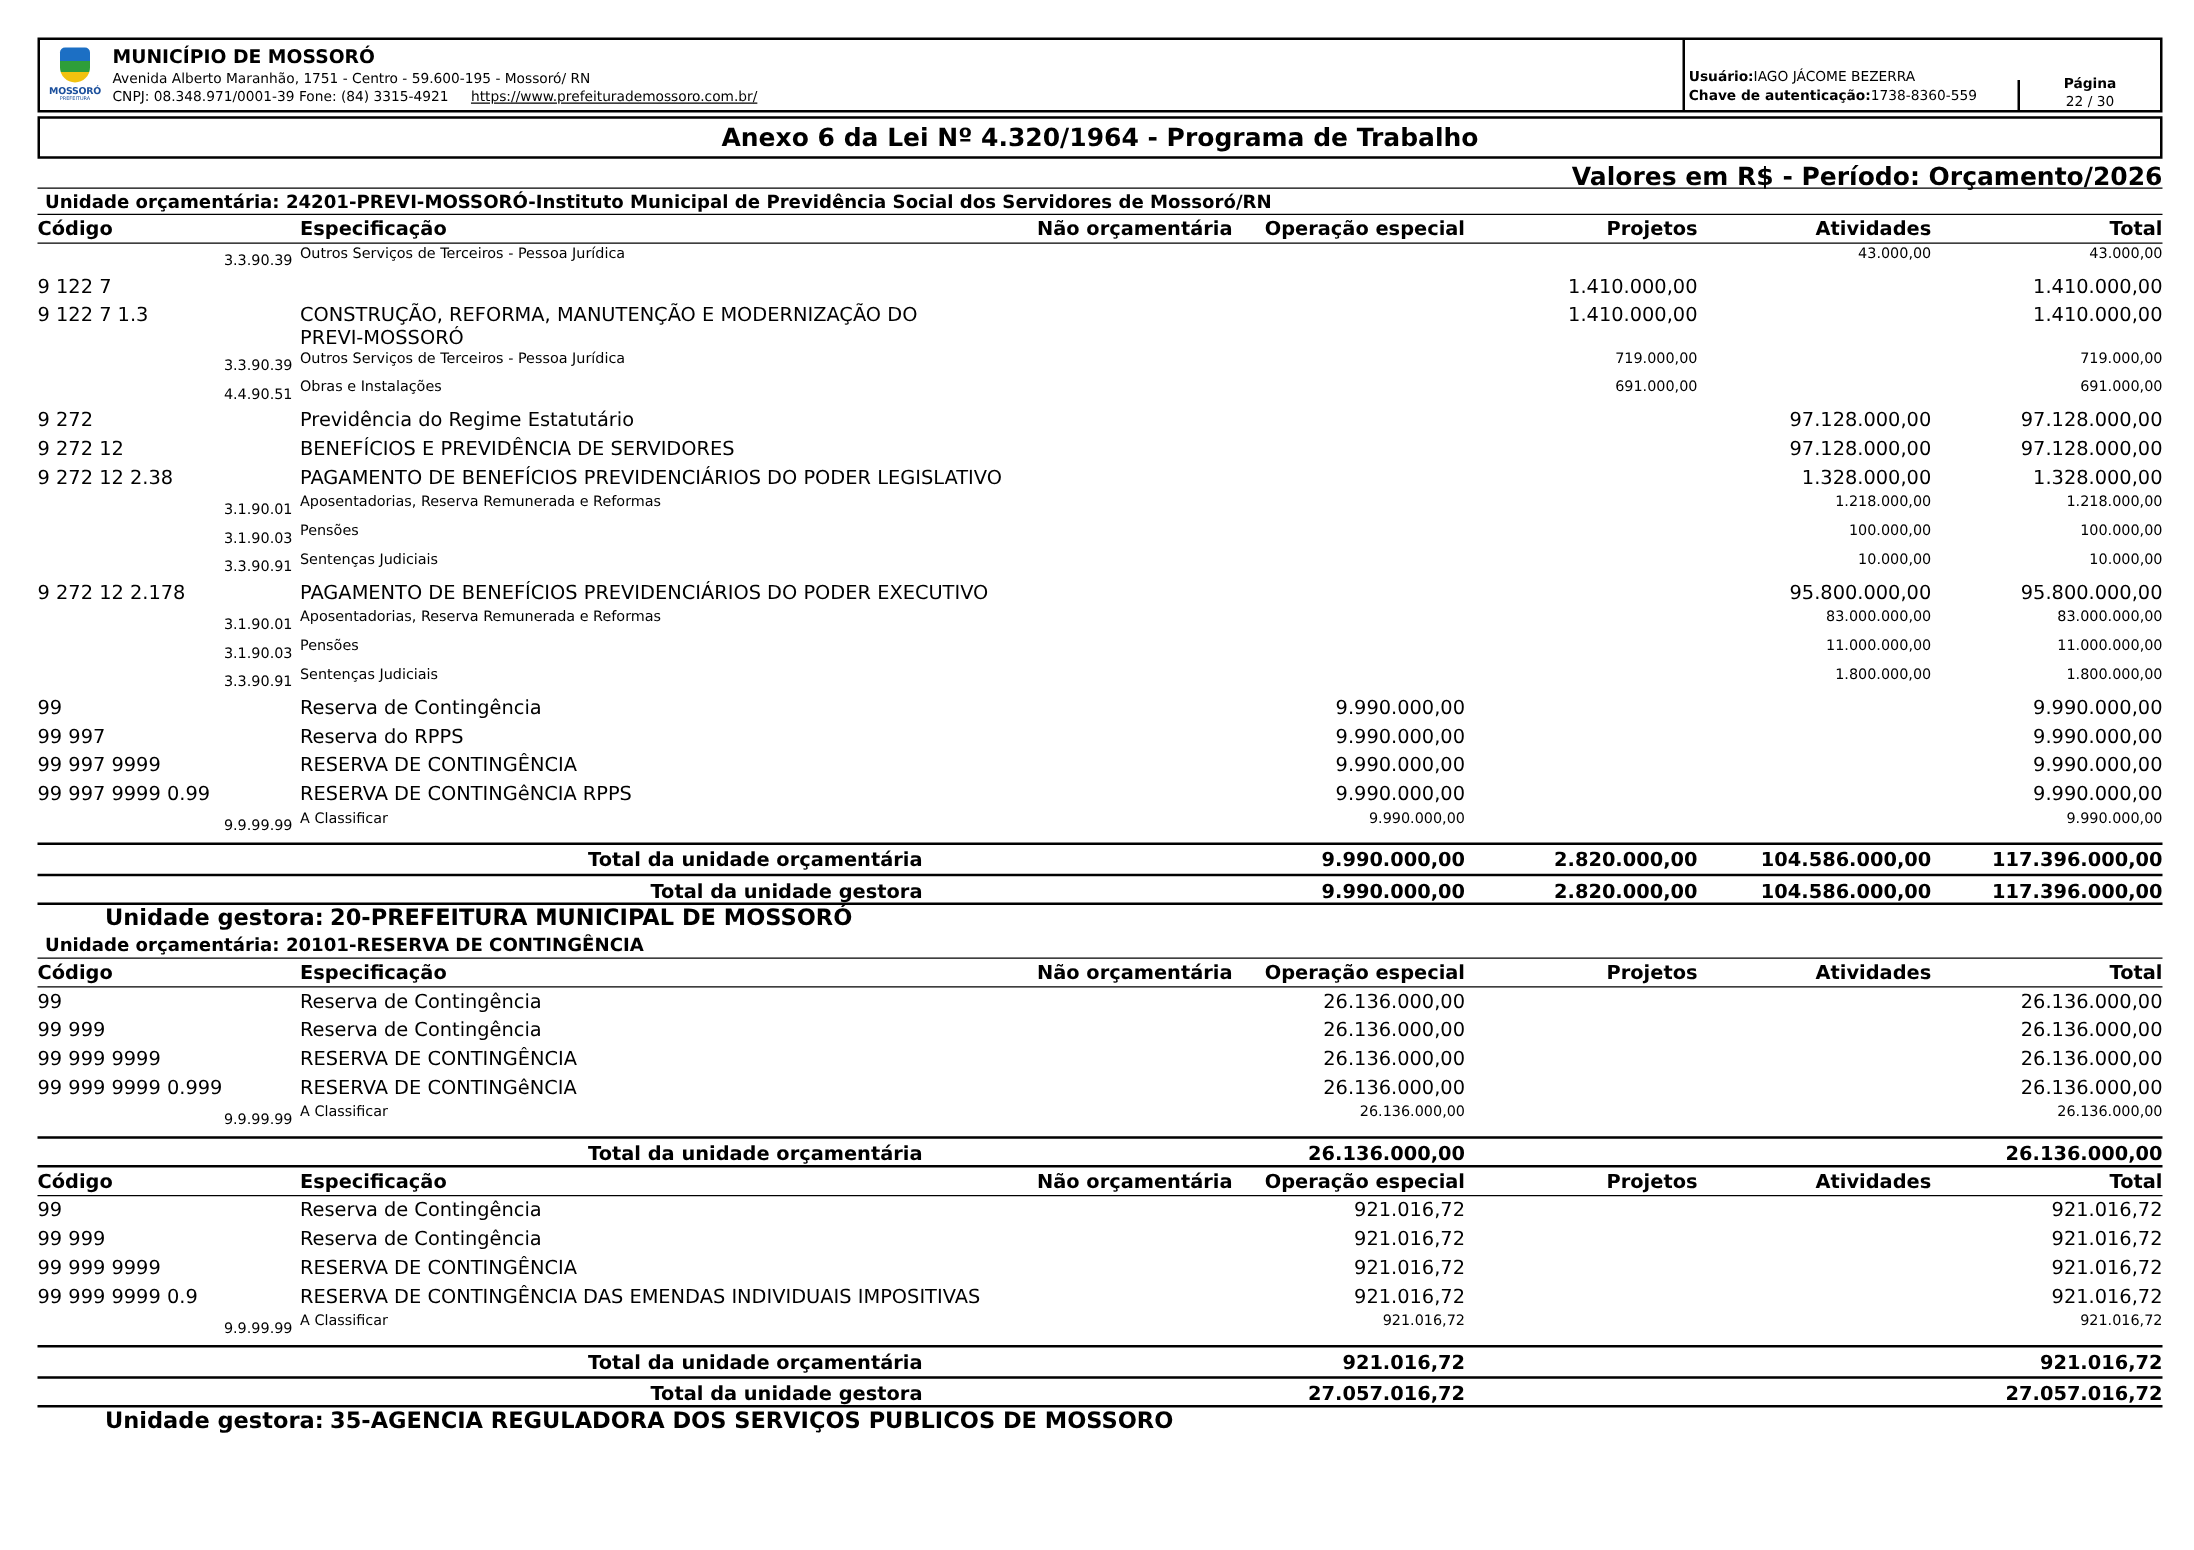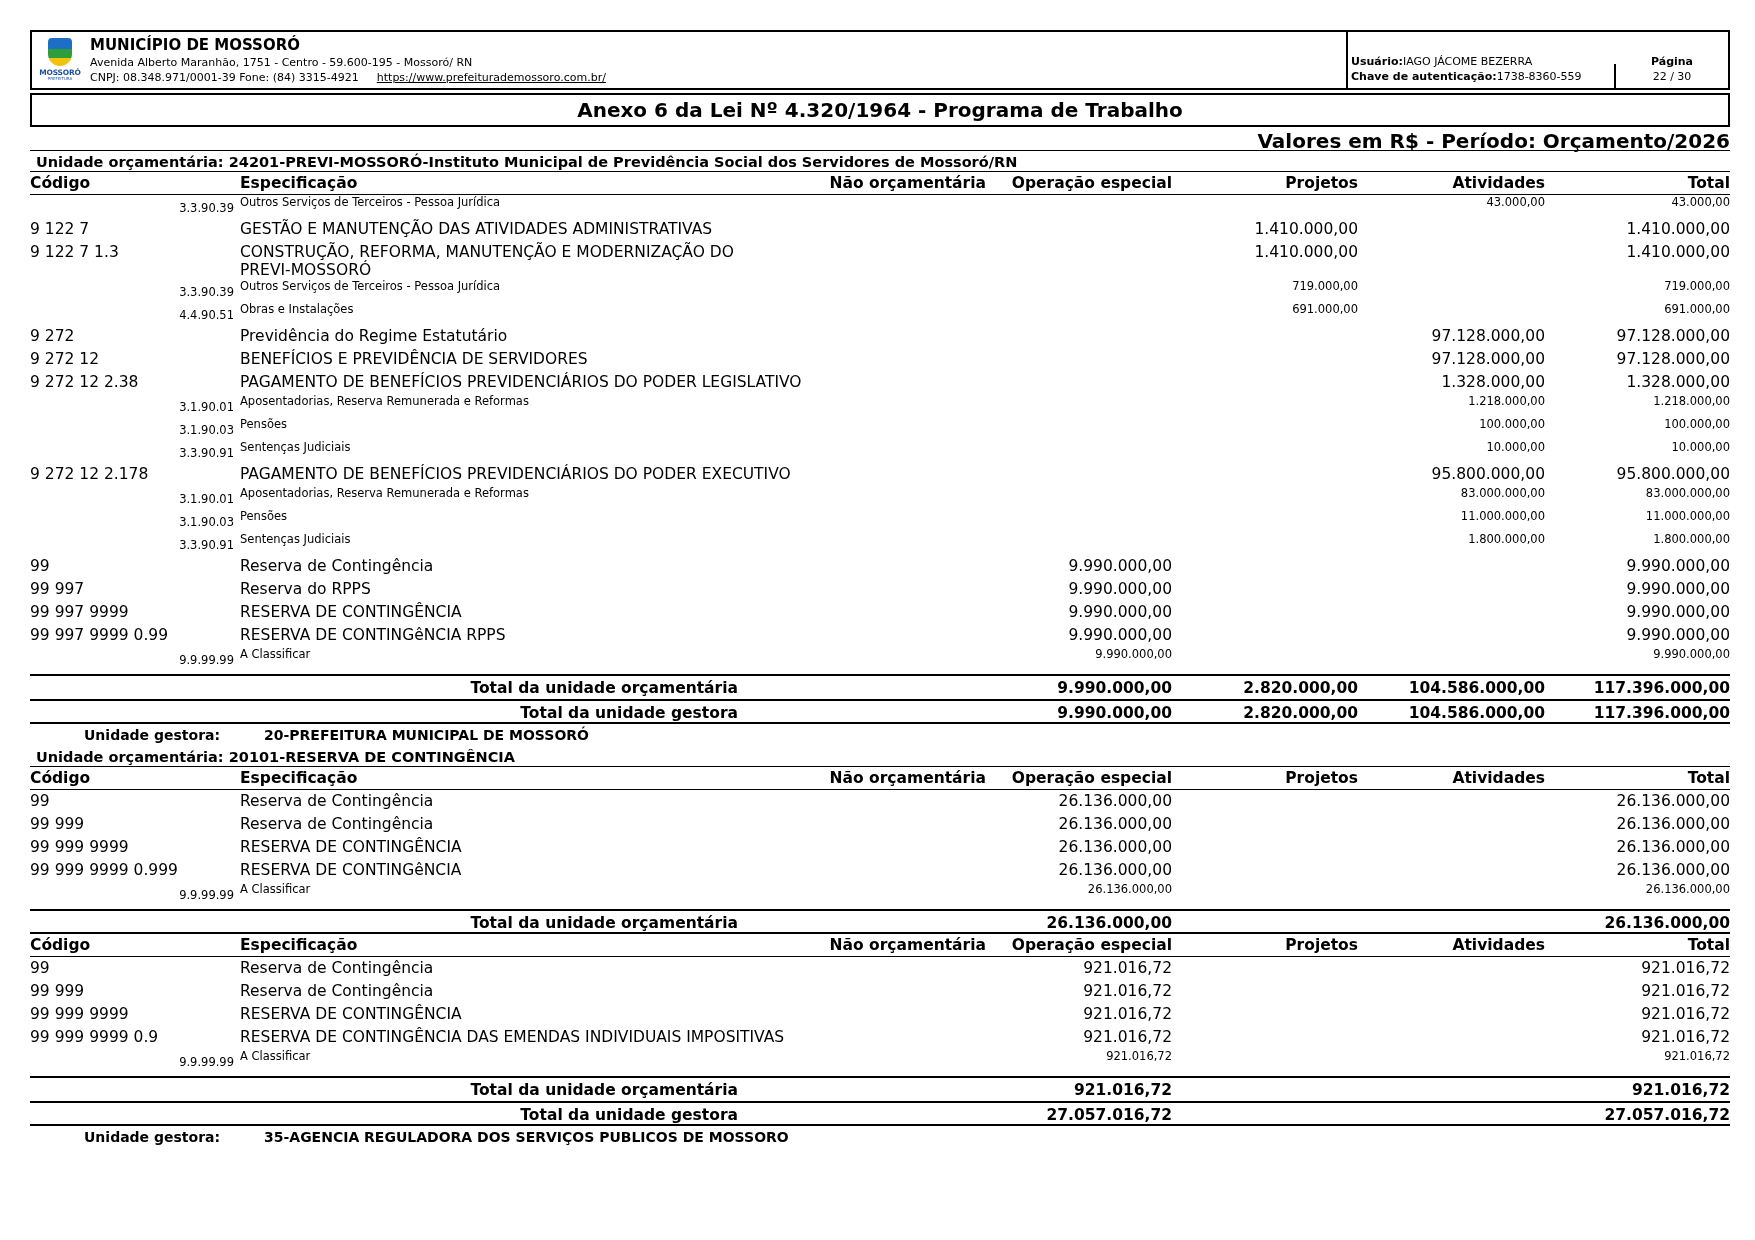--- a/index.html
+++ b/index.html
@@ -14,29 +14,29 @@
   .logo { width: 44px; height: 44px; margin-right: 8px; position: relative; }
   .logo-shield { position: absolute; left: 10px; top: 0; width: 24px; height: 28px; background: linear-gradient(#1c6fc4 0 40%, #2e9e3a 40% 70%, #f2c20f 70%); border-radius: 4px 4px 12px 12px; }
   .logo-word { position: absolute; left: 0; top: 30px; width: 44px; font-size: 7.5px; font-weight: bold; color: #1b4f9c; text-align: center; letter-spacing: -0.2px; }
   .logo-sub { position: absolute; left: 0; top: 38px; width: 44px; font-size: 4px; color: #1b4f9c; text-align: center; }
   .hdr-text { display: flex; flex-direction: column; justify-content: center; }
   .hdr-title { font-size: 15px; font-weight: bold; line-height: 19px; }
   .hdr-line { font-size: 11px; line-height: 15px; }
   .hdr-line .url { text-decoration: underline; margin-left: 18px; }
   .hdr-user { width: 268px; border-left: 2px solid #000; display: flex; flex-direction: column; justify-content: flex-end; padding: 0 0 4px 3px; font-size: 11px; line-height: 15px; }
   .hdr-user b { font-weight: bold; }
-  .hdr-page { width: 114px; border-left: 2px solid #000; display: flex; flex-direction: column; justify-content: flex-end; align-items: center; padding-bottom: 4px; font-size: 11px; line-height: 15px; margin-top: 32px; }
+  .hdr-page { width: 114px; border-left: 2px solid #000; display: flex; flex-direction: column; justify-content: center; align-items: center; padding-bottom: 4px; font-size: 11px; line-height: 15px; margin-top: 32px; }
   .hdr-page b { font-weight: bold; }
 
   .title-box { margin-top: 3px; border: 2px solid #000; height: 34px; display: flex; align-items: center; justify-content: center; font-size: 20px; font-weight: bold; }
 
   .periodo { margin-top: 4px; text-align: right; font-size: 20px; font-weight: bold; height: 20px; line-height: 20px; border-bottom: 1px solid #000; }
 
   .uo { font-size: 14.5px; font-weight: bold; height: 21px; line-height: 22px; padding-left: 6px; border-bottom: 1.5px solid #000; }
-  .ug { font-size: 14px; font-weight: bold; height: 22px; line-height: 22px; padding-left: 54px; }
+  .ug { font-size: 18px; font-weight: bold; height: 22px; line-height: 22px; padding-left: 54px; }
   .ug .lbl { display: inline-block; width: 180px; }
 
   .row { position: relative; height: 23px; font-size: 15.5px; line-height: 23px; white-space: nowrap; }
   .row.small { height: 23px; font-size: 11.5px; }
   .row.tall { height: 38px; }
   .row.head { font-weight: bold; font-size: 15.5px; border-bottom: 1.5px solid #000; height: 23px; }
   .row.total { font-weight: bold; border-top: 2px solid #000; height: 25px; line-height: 24px; }
   .row.total.sep-top { margin-top: 4px; }
 
   .c-code { position: absolute; left: 0; top: 0; }
@@ -95,21 +95,20 @@
         <span class="c-tot">Total</span>
       </div>
       <div class="row small">
         <span class="c-econ">3.3.90.39</span>
         <span class="c-spec">Outros Serviços de Terceiros - Pessoa Jurídica</span>
         <span class="c-at">43.000,00</span>
         <span class="c-tot">43.000,00</span>
       </div>
       <div class="row">
         <span class="c-code">9  122  7</span>
-        <span class="c-spec">GESTÃO E MANUTENÇÃO DAS ATIVIDADES ADMINISTRATIVAS</span>
         <span class="c-pr">1.410.000,00</span>
         <span class="c-tot">1.410.000,00</span>
       </div>
       <div class="row tall">
         <span class="c-code">9  122  7  1.3</span>
         <span class="c-spec">CONSTRUÇÃO, REFORMA, MANUTENÇÃO E MODERNIZAÇÃO DO PREVI-MOSSORÓ</span>
         <span class="c-pr">1.410.000,00</span>
         <span class="c-tot">1.410.000,00</span>
       </div>
       <div class="row small">

